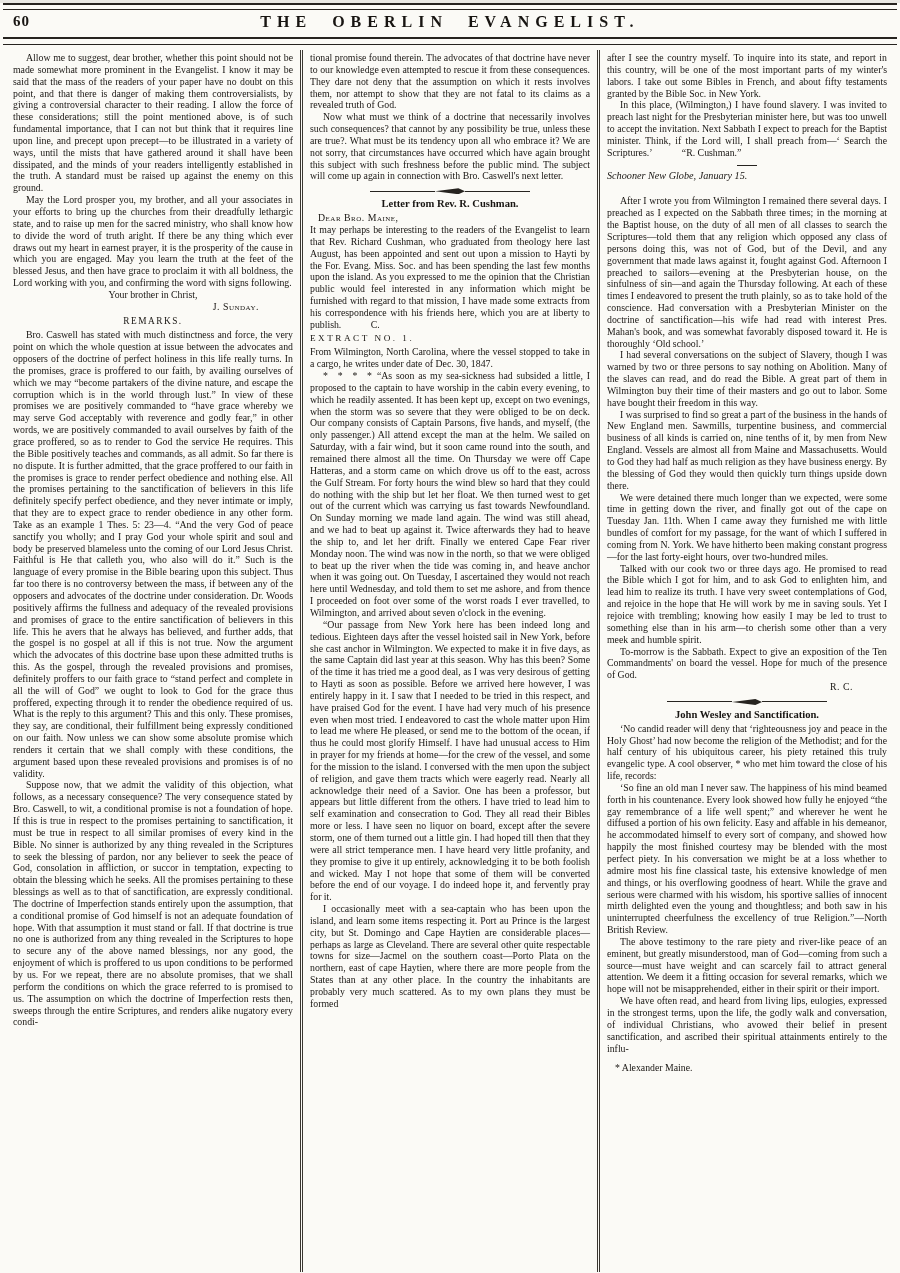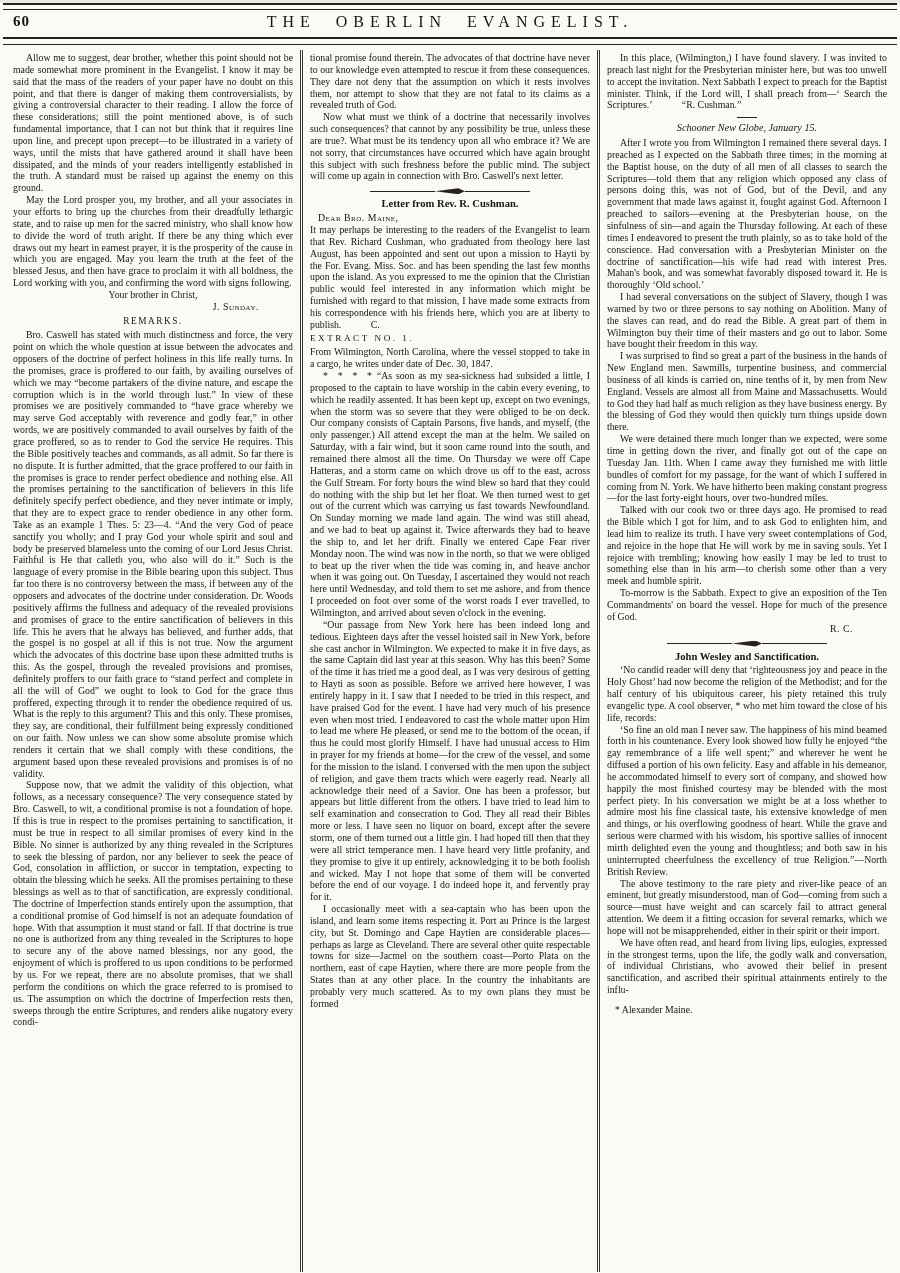--- a/index.html
+++ b/index.html
@@ -6,37 +6,37 @@
   body{width:900px;height:1273px;background:#e9e8e3;overflow:hidden;}
   .page{
     width:900px;height:1273px;background:#fbfaf6;color:#181512;
     font-family:"Liberation Serif","DejaVu Serif",serif;
     box-sizing:border-box;position:relative;
   }
   
   .rule-top{margin:3px 3px 0 3px;height:4px;border-top:2px solid #26231f;border-bottom:1px solid #26231f;}
   .masthead{position:relative;height:27px;margin:0 3px;}
   .page-number{position:absolute;left:10px;top:3px;font-weight:bold;font-size:15px;letter-spacing:1px;}
-  .paper-title{position:absolute;left:0;right:0;top:3px;text-align:center;font-weight:normal;font-size:16px;letter-spacing:6px;word-spacing:10px;}
+  .paper-title{position:absolute;left:0;right:0;top:3px;text-align:center;font-weight:bold;font-size:16px;letter-spacing:6px;word-spacing:10px;}
   .rule-bottom{margin:0 3px;height:5px;border-top:2px solid #26231f;border-bottom:1px solid #26231f;}
   
   .columns{display:flex;height:1229px;padding:5px 6px 2px 6px;box-sizing:border-box;}
   .col{flex:1 1 0;padding:2px 7px 0 7px;overflow:hidden;text-align:justify;font-size:9.8px;line-height:11.85px;}
   .col+.col{border-left:3px double #3a3631;}
   p{margin:0;}
   p.body{text-indent:13px;}
   p.cont{text-indent:0;}
   .sig-center{text-align:center;text-indent:0;}
   .sig-right{text-align:right;text-indent:0;padding-right:34px;font-variant:small-caps;letter-spacing:.5px;}
   .heading-caps{text-align:center;text-indent:0;font-weight:normal;font-size:9.3px;letter-spacing:1.5px;margin:3px 0 2px 0;}
   .letter-heading{text-align:center;text-indent:0;font-weight:bold;font-size:10.6px;margin:4px 0 2px 0;}
   .salutation{text-indent:8px;font-variant:small-caps;letter-spacing:.5px;}
   .deep-indent{text-indent:62px;}
   .extract-heading{text-indent:0;letter-spacing:2.5px;font-size:9.2px;margin:2px 0;}
-  .schooner-heading{text-align:center;text-indent:0;font-style:italic;font-size:10.2px;margin:4px 0 3px 0;}
+  .schooner-heading{text-align:left;text-indent:0;font-style:italic;font-size:10.2px;margin:4px 0 14px 0;}
   .divider{display:flex;align-items:center;margin:6px 60px 4px 60px;}
   .divider::before,.divider::after{content:"";flex:1;border-top:1px solid #26231f;}
   .divider .ornament{width:30px;height:6px;background:#26231f;clip-path:polygon(0 50%,78% 0,100% 50%,78% 100%);}
   .dash-divider{width:20px;border-top:1px solid #26231f;margin:6px auto 4px auto;height:0;}
   .footnote{margin-top:8px;text-indent:8px;}
 </style>
 </head>
 <body>
 
 <div class="page">
@@ -70,20 +70,21 @@
       <p class="salutation">Dear Bro. Maine,</p>
       <p class="cont deep-indent">It may perhaps be interesting to the readers of the Evangelist to learn that Rev. Richard Cushman, who graduated from theology here last August, has been appointed and sent out upon a mission to Hayti by the For. Evang. Miss. Soc. and has been spending the last few months upon the island.  As you expressed to me the opinion that the Christian public would feel interested in any information which might be furnished with regard to that mission, I have made some extracts from his correspondence with his friends here, which you are at liberty to publish.   C.</p>
       <p class="extract-heading">EXTRACT NO. 1.</p>
       <p class="cont">From Wilmington, North Carolina, where the vessel stopped to take in a cargo, he writes under date of Dec. 30, 1847.</p>
       <p class="body">*  *  *  * “As soon as my sea-sickness had subsided a little, I proposed to the captain to have worship in the cabin every evening, to which he readily assented.  It has been kept up, except on two evenings, when the storm was so severe that they were obliged to be on deck.  Our company consists of Captain Parsons, five hands, and myself, (the only passenger.)  All attend except the man at the helm.  We sailed on Saturday, with a fair wind, but it soon came round into the south, and remained there almost all the time.  On Thursday we were off Cape Hatteras, and a storm came on which drove us off to the east, across the Gulf Stream.  For forty hours the wind blew so hard that they could do nothing with the ship but let her float.  We then turned west to get out of the current which was carrying us fast towards Newfoundland.  On Sunday morning we made land again.  The wind was still ahead, and we had to beat up against it.  Twice afterwards they had to heave the ship to, and let her drift.  Finally we entered Cape Fear river Monday noon.  The wind was now in the north, so that we were obliged to beat up the river when the tide was coming in, and heave anchor when it was going out.  On Tuesday, I ascertained they would not reach here until Wednesday, and told them to set me ashore, and from thence I proceeded on foot over some of the worst roads I ever travelled, to Wilmington, and arrived about seven o'clock in the evening.</p>
       <p class="body">“Our passage from New York here has been indeed long and tedious.  Eighteen days after the vessel hoisted sail in New York, before she cast anchor in Wilmington.  We expected to make it in five days, as the same Captain did last year at this season.  Why has this been?  Some of the time it has tried me a good deal, as I was very desirous of getting to Hayti as soon as possible.  Before we arrived here however, I was entirely happy in it.  I saw that I needed to be tried in this respect, and have praised God for the event.  I have had very much of his presence even when most tried.  I endeavored to cast the whole matter upon Him to lead me where He pleased, or send me to the bottom of the ocean, if thus he could most glorify Himself.  I have had unusual access to Him in prayer for my friends at home—for the crew of the vessel, and some for the mission to the island.  I conversed with the men upon the subject of religion, and gave them tracts which were eagerly read.  Nearly all acknowledge their need of a Savior.  One has been a professor, but appears but little different from the others.  I have tried to lead him to self examination and consecration to God.  They all read their Bibles more or less.  I have seen no liquor on board, except after the severe storm, one of them turned out a little gin.  I had hoped till then that they were all strict temperance men.  I have heard very little profanity, and they promise to give it up entirely, acknowledging it to be both foolish and wicked.  May I not hope that some of them will be converted before the end of our voyage.  I do indeed hope it, and fervently pray for it.</p>
       <p class="body">I occasionally meet with a sea-captain who has been upon the island, and learn some items respecting it.  Port au Prince is the largest city, but St. Domingo and Cape Haytien are considerable places—perhaps as large as Cleveland.  There are several other quite respectable towns for size—Jacmel on the southern coast—Porto Plata on the northern, east of cape Haytien, where there are more people from the States than at any other place.  In the country the inhabitants are probably very much scattered.  As to my own plans they must be formed</p>
     </div>
 
     <div class="col">
+      <p class="cont">after I see the country myself.  To inquire into its state, and report in this country, will be one of the most important parts of my winter's labors.  I take out some Bibles in French, and about fifty testaments granted by the Bible Soc. in New York.</p>
       <p class="body">In this place, (Wilmington,) I have found slavery.  I was invited to preach last night for the Presbyterian minister here, but was too unwell to accept the invitation.  Next Sabbath I expect to preach for the Baptist minister.  Think, if the Lord will, I shall preach from—‘ Search the Scriptures.’   “R. Cushman.”</p>
       <div class="dash-divider"></div>
       <p class="schooner-heading">Schooner New Globe, January 15.</p>
       <p class="body">After I wrote you from Wilmington I remained there several days.  I preached as I expected on the Sabbath three times;  in the morning at the Baptist house, on the duty of all men of all classes to search the Scriptures—told them that any religion which opposed any class of persons doing this, was not of God, but of the Devil, and any government that made laws against it, fought against God.  Afternoon I preached to sailors—evening at the Presbyterian house, on the sinfulness of sin—and again the Thursday following.  At each of these times I endeavored to present the truth plainly, so as to take hold of the conscience.  Had conversation with a Presbyterian Minister on the doctrine of sanctification—his wife had read with interest Pres. Mahan's book, and was somewhat favorably disposed toward it.  He is thoroughly ‘Old school.’</p>
       <p class="body">I had several conversations on the subject of Slavery, though I was warned by two or three persons to say nothing on Abolition.  Many of the slaves can read, and do read the Bible.  A great part of them in Wilmington buy their time of their masters and go out to labor.  Some have bought their freedom in this way.</p>
       <p class="body">I was surprised to find so great a part of the business in the hands of New England men.  Sawmills, turpentine business, and commercial business of all kinds is carried on, nine tenths of it, by men from New England.  Vessels are almost all from Maine and Massachusetts.  Would to God they had half as much religion as they have business energy.  By the blessing of God they would then quickly turn things upside down there.</p>
       <p class="body">We were detained there much longer than we expected, were some time in getting down the river, and finally got out of the cape on Tuesday Jan. 11th.  When I came away they furnished me with little bundles of comfort for my passage, for the want of which I suffered in coming from N. York.  We have hitherto been making constant progress—for the last forty-eight hours, over two-hundred miles.</p>
       <p class="body">Talked with our cook two or three days ago.  He promised to read the Bible which I got for him, and to ask God to enlighten him, and lead him to realize its truth.  I have very sweet contemplations of God, and rejoice in the hope that He will work by me in saving souls.  Yet I rejoice with trembling; knowing how easily I may be led to trust to something else than in his arm—to cherish some other than a very meek and humble spirit.</p>
       <p class="body">To-morrow is the Sabbath.  Expect to give an exposition of the Ten Commandments' on board the vessel.  Hope for much of the presence of God.</p>
       <p class="sig-right">R. C.</p>

